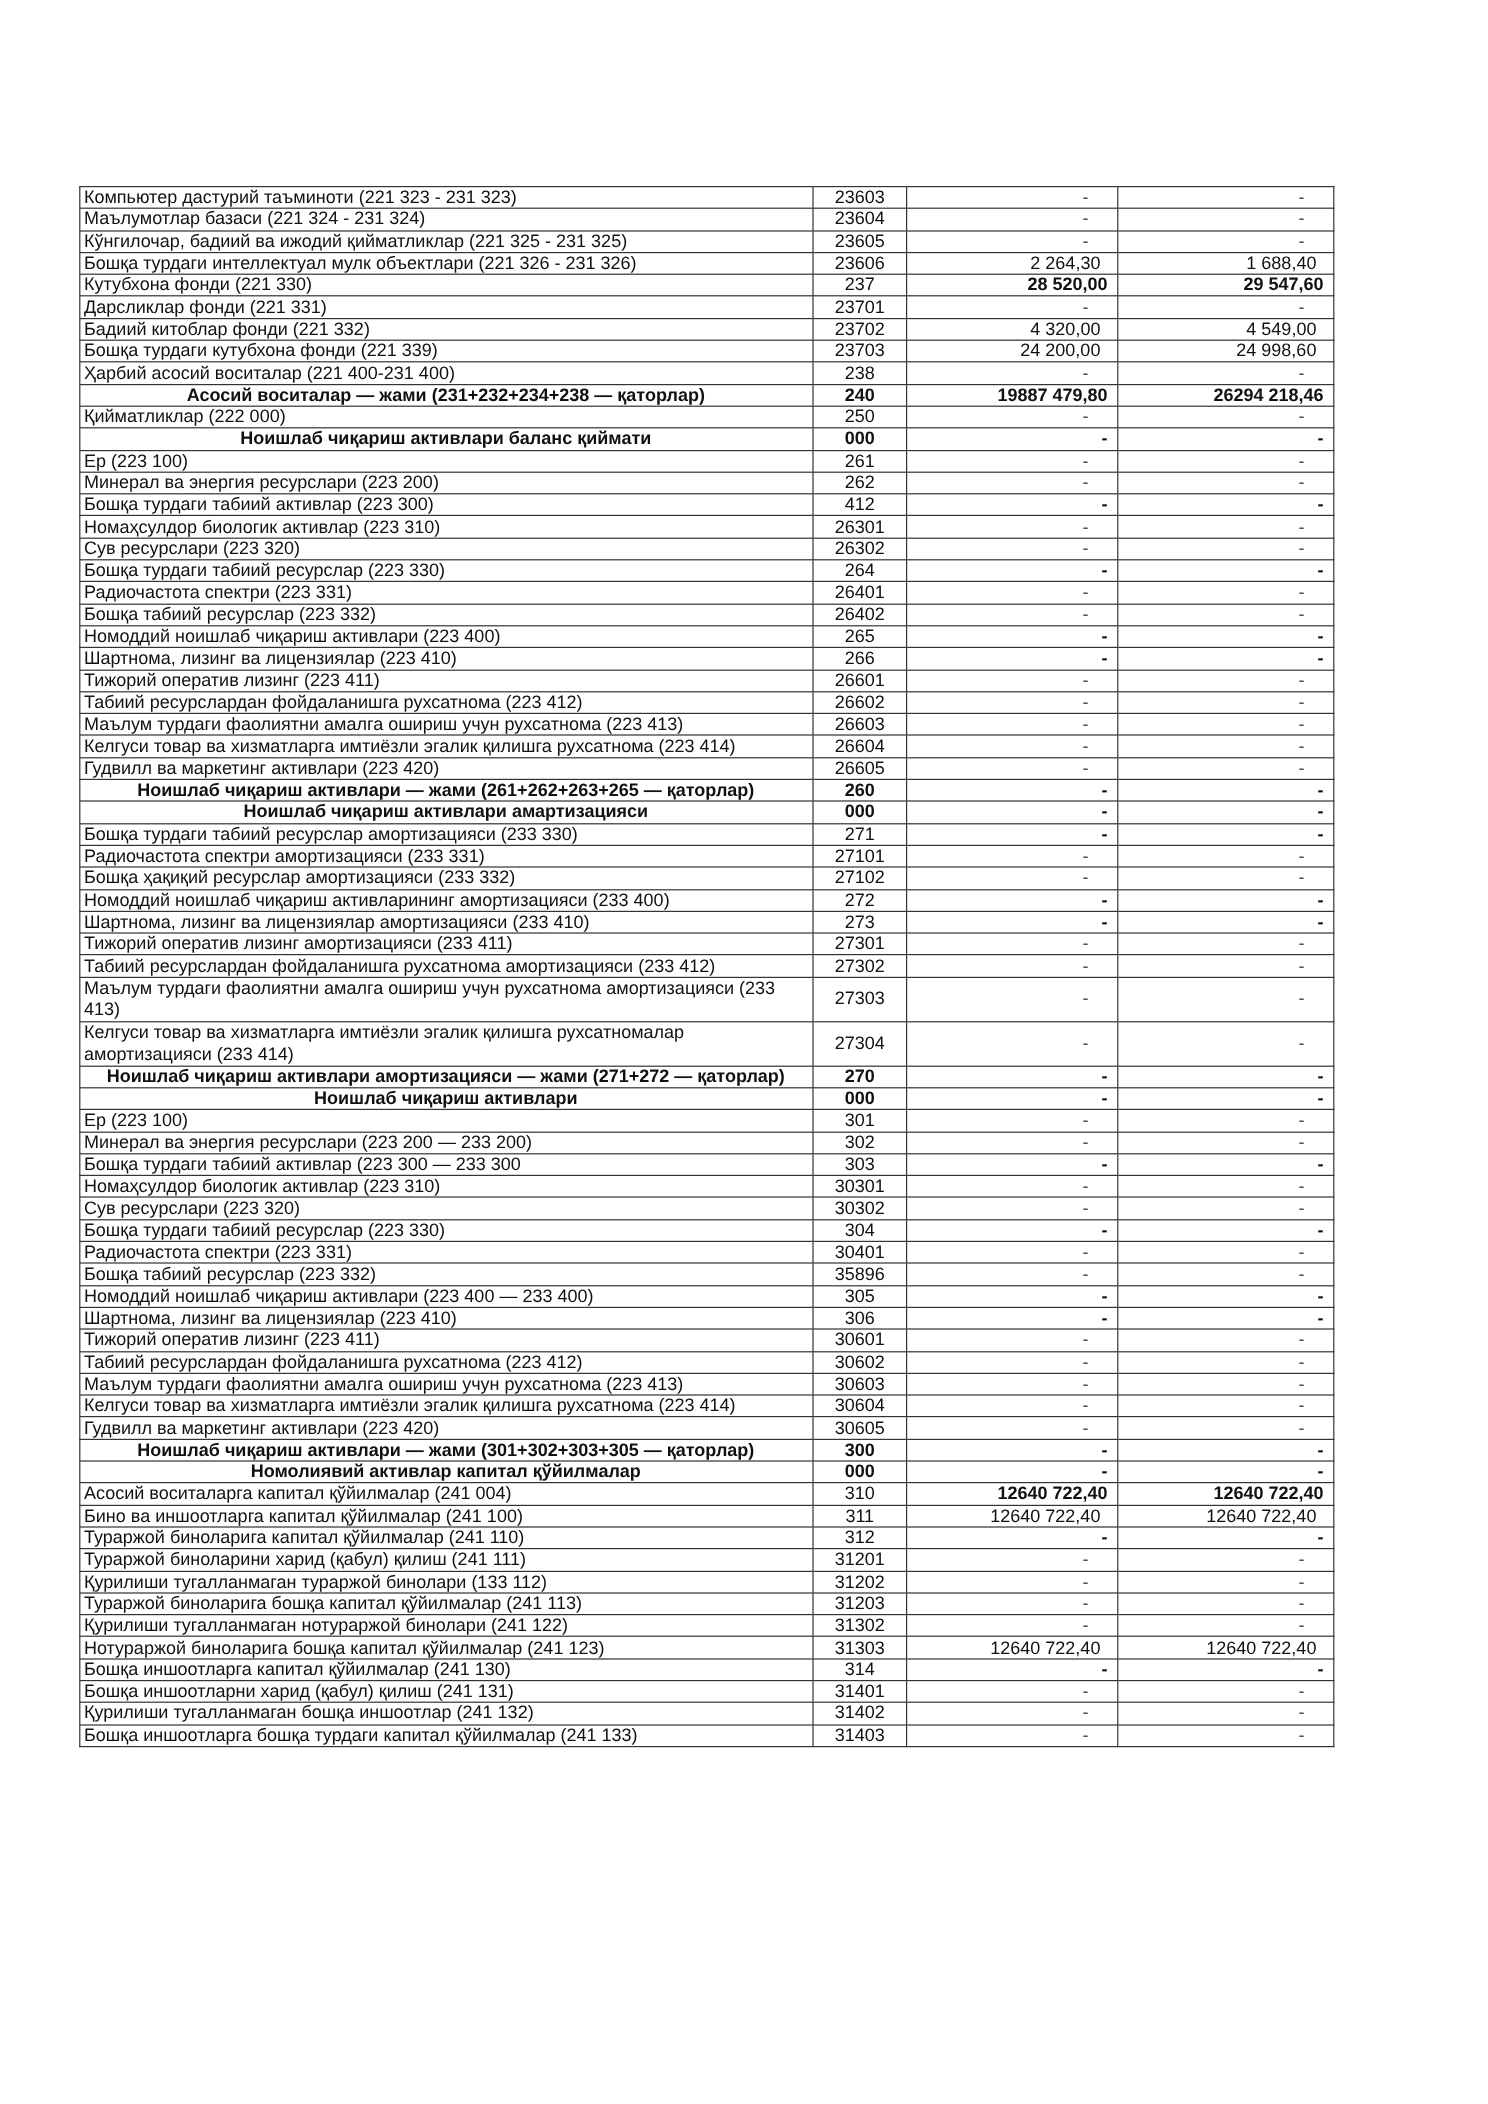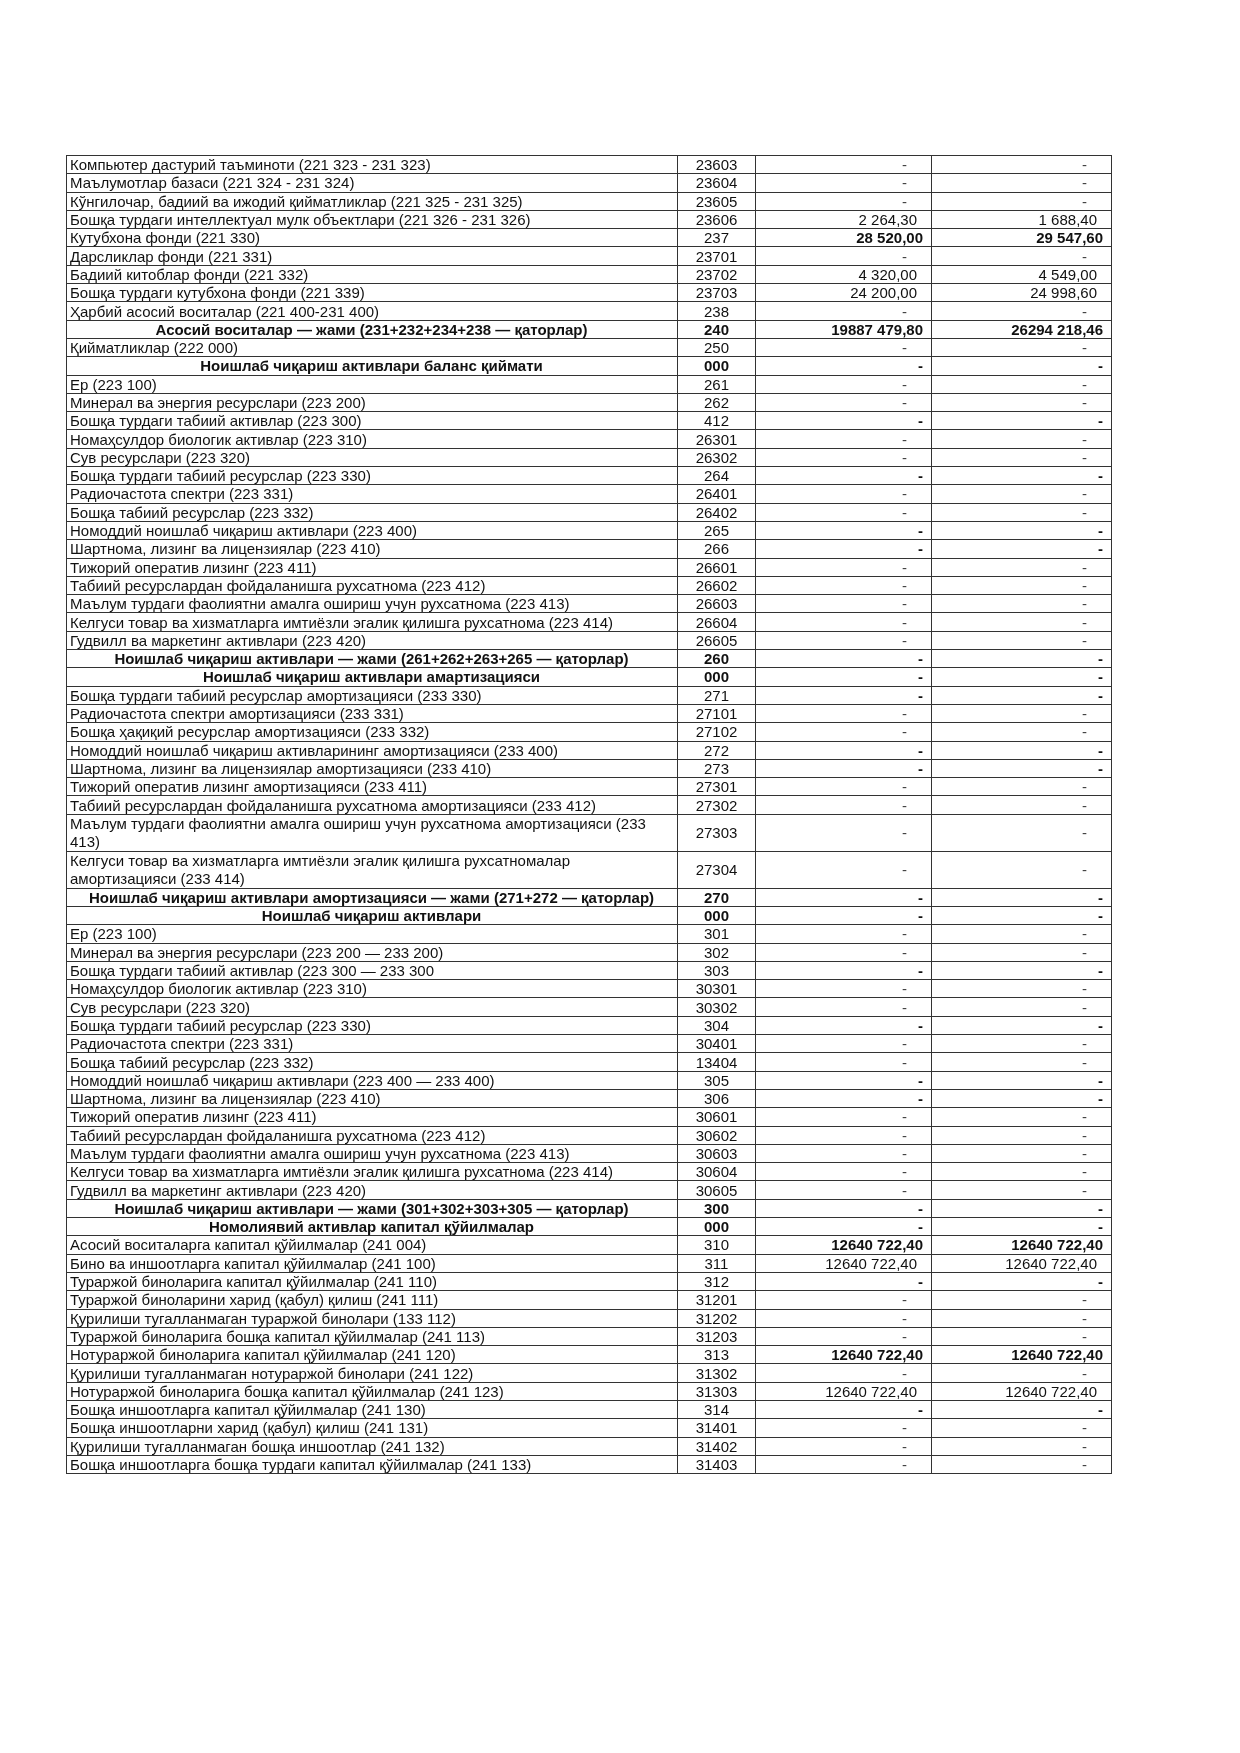--- a/index.html
+++ b/index.html
@@ -308,21 +308,21 @@
           <td class="val strong dash">-</td>
         </tr>
         <tr>
           <td class="name">Радиочастота спектри (223 331)</td>
           <td class="code">30401</td>
           <td class="val dash">-</td>
           <td class="val dash">-</td>
         </tr>
         <tr>
           <td class="name">Бошқа табиий ресурслар (223 332)</td>
-          <td class="code">13404</td>
+          <td class="code">35896</td>
           <td class="val dash">-</td>
           <td class="val dash">-</td>
         </tr>
         <tr>
           <td class="name">Номоддий ноишлаб чиқариш активлари (223 400 — 233 400)</td>
           <td class="code">305</td>
           <td class="val strong dash">-</td>
           <td class="val strong dash">-</td>
         </tr>
         <tr>
@@ -401,26 +401,20 @@
           <td class="name">Қурилиши тугалланмаган тураржой бинолари (133 112)</td>
           <td class="code">31202</td>
           <td class="val dash">-</td>
           <td class="val dash">-</td>
         </tr>
         <tr>
           <td class="name">Тураржой биноларига бошқа капитал қўйилмалар (241 113)</td>
           <td class="code">31203</td>
           <td class="val dash">-</td>
           <td class="val dash">-</td>
-        </tr>
-        <tr>
-          <td class="name">Нотураржой биноларига капитал қўйилмалар (241 120)</td>
-          <td class="code">313</td>
-          <td class="val strong">12640 722,40</td>
-          <td class="val strong">12640 722,40</td>
         </tr>
         <tr>
           <td class="name">Қурилиши тугалланмаган нотураржой бинолари (241 122)</td>
           <td class="code">31302</td>
           <td class="val dash">-</td>
           <td class="val dash">-</td>
         </tr>
         <tr>
           <td class="name">Нотураржой биноларига бошқа капитал қўйилмалар (241 123)</td>
           <td class="code">31303</td>

